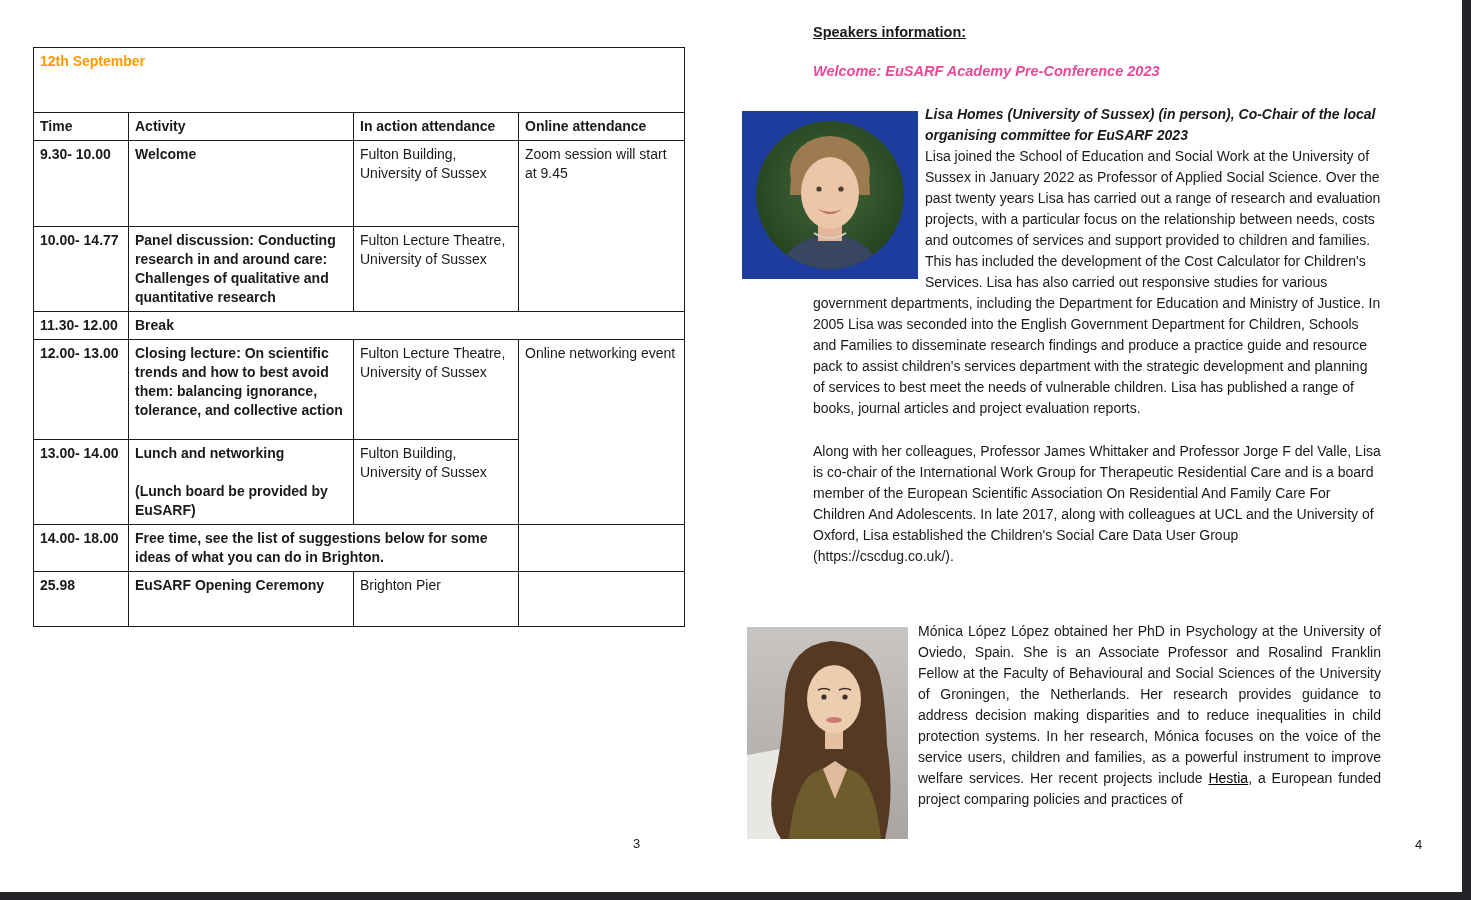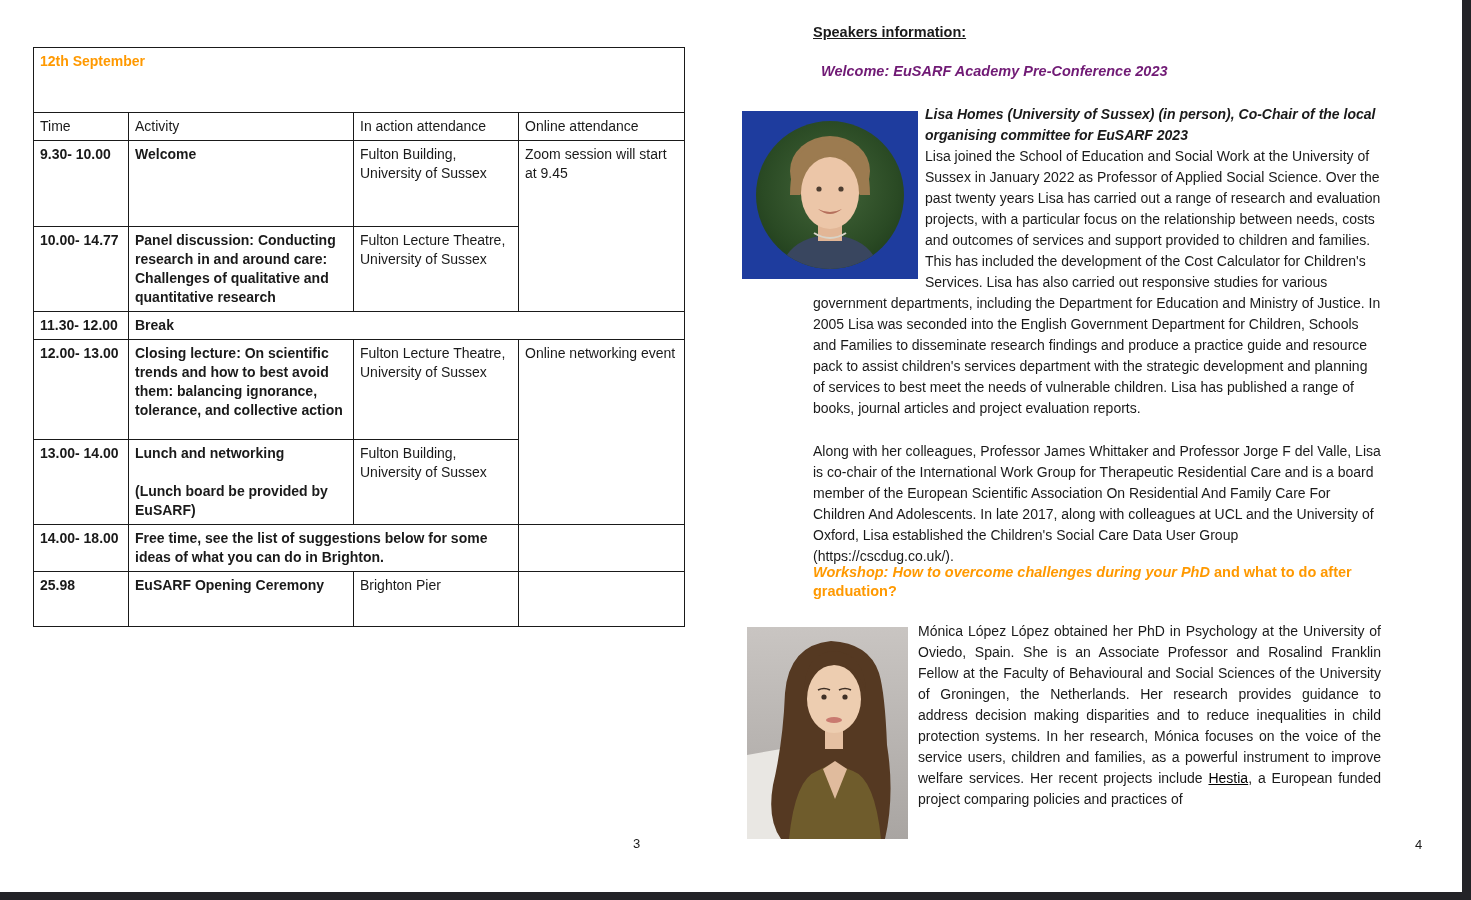--- a/index.html
+++ b/index.html
@@ -21,21 +21,21 @@
   }
   table.schedule td {
     border:1.5px solid #1a1a1a;
     font-size:14px; line-height:19px;
     padding:4px 6px; vertical-align:top;
   }
   td.tbl-title {
     height:65px; vertical-align:middle;
     color:#FF9900; font-weight:bold; font-size:15px; padding-left:7px;margin-left:6px;
   }
-  td.hdr { height:28px; font-weight:normal;margin-top:24px; }
+  td.hdr { height:28px; font-weight:bold;margin-top:24px; }
   td.time { font-weight:bold; white-space:nowrap; }
   td.act  { font-weight:bold; }
   td.loc  { vertical-align:middle; }
   td.online-top { vertical-align:top; padding-top:14px; }
   td.online-bottom { vertical-align:bottom; padding-bottom:24px; }
   tr.r1 td { height:86px; }
   tr.r2 td { height:79px; }
   tr.r3 td { height:28px; }
   tr.r4 td { height:100px; }
   tr.r5 td { height:80px; }
@@ -43,21 +43,21 @@
   tr.r7 td { height:55px; }
   .act-gap { height:19px; }
   
   .abs { position:absolute; }
   #speakers-heading {
     left:813px; top:24px; font-size:14.5px; font-weight:bold;
     text-decoration:underline;
   }
   #welcome-heading {
     left:813px; top:63px; font-size:14.5px; font-weight:bold;
-    font-style:italic; color:#701a75;margin-left:8px;
+    font-style:italic; color:#ec4899;
   }
   .bio-section { width:568px; font-size:14px; line-height:21px; }
   #lisa-section { left:813px; top:104px; }
   #monica-section { left:813px; top:621px; text-align:justify; }
   .speaker-heading { font-weight:bold; font-style:italic; }
   .speaker-heading .plain { font-style:normal; }
   .bio-p { margin:0; }
   .bio-p + .bio-p { margin-top:22px; }
   .photo-float-lisa {
     float:left; width:176px; height:168px;
@@ -179,23 +179,20 @@
           <path d="M76 98 Q88 108 100 98 Q88 104 76 98 Z" fill="#b5705c"></path>
           <path d="M72 122 Q88 132 104 122" stroke="#d8d4c8" stroke-width="2" fill="none"></path>
         </g>
       </svg>
     </div>
     <div class="speaker-heading">Lisa Homes (University of Sussex) (in person), Co-Chair of the local organising committee for EuSARF 2023</div>
     <p class="bio-p">Lisa joined the School of Education and Social Work at the University of Sussex in January 2022 as Professor of Applied Social Science. Over the past twenty years Lisa has carried out a range of research and evaluation projects, with a particular focus on the relationship between needs, costs and outcomes of services and support provided to children and families. This has included the development of the Cost Calculator for Children's Services. Lisa has also carried out responsive studies for various government departments, including the Department for Education and Ministry of Justice. In 2005 Lisa was seconded into the English Government Department for Children, Schools and Families to disseminate research findings and produce a practice guide and resource pack to assist children's services department with the strategic development and planning of services to best meet the needs of vulnerable children. Lisa has published a range of books, journal articles and project evaluation reports.</p>
     <p class="bio-p">Along with her colleagues, Professor James Whittaker and Professor Jorge F del Valle, Lisa is co-chair of the International Work Group for Therapeutic Residential Care and is a board member of the European Scientific Association On Residential And Family Care For Children And Adolescents. In late 2017, along with colleagues at UCL and the University of Oxford, Lisa established the Children's Social Care Data User Group (https://cscdug.co.uk/).</p>
   </div>
 
-  <div id="workshop-heading" class="abs">
-    <span class="italic">Workshop: How to overcome challenges during your PhD</span><span> and what to do after graduation?</span>
-  </div>
 
   <div id="monica-section" class="abs bio-section">
     <div class="photo-float-monica">
       <svg width="161" height="212" viewBox="0 0 161 212">
         <defs>
           <linearGradient id="monBg" x1="0" y1="0" x2="0" y2="1">
             <stop offset="0%" stop-color="#c9c5c2"></stop>
             <stop offset="100%" stop-color="#a9a5a2"></stop>
           </linearGradient>
         </defs>

